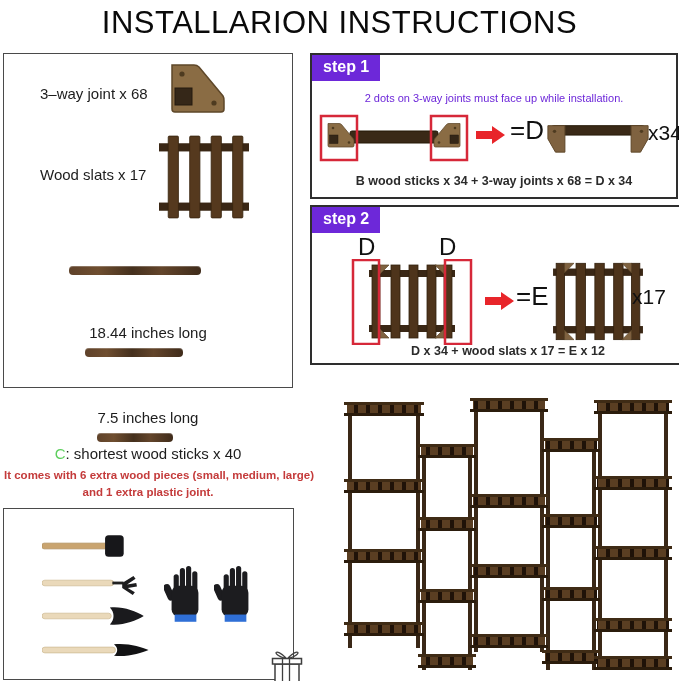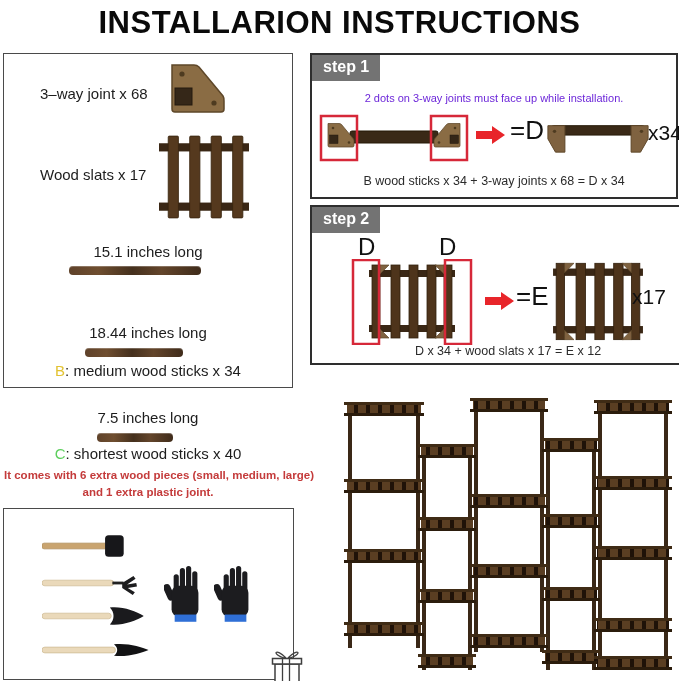--- a/index.html
+++ b/index.html
@@ -1,29 +1,29 @@
 <!DOCTYPE html>
 <html><head>
 <meta charset="utf-8">
 <style>
   *{box-sizing:border-box;margin:0;padding:0}
   html,body{width:679px;height:681px}
   body{position:relative;background:#fff;font-family:"Liberation Sans",sans-serif;overflow:hidden;color:#1c1c1c}
   .abs{position:absolute}
-  .title{position:absolute;top:5px;left:0;width:679px;text-align:center;font-size:31px;font-weight:700;letter-spacing:.5px;color:#0a0a0a}
+  .title{position:absolute;top:5px;left:0;width:679px;text-align:center;font-size:31px;font-weight:400;letter-spacing:.5px;color:#0a0a0a}
   .panel{position:absolute;border:1px solid#4a4a4a;background:#fff}
   .stepbox{position:absolute;border:2px solid #2e2e2e;background:#fff}
-  .stephdr{position:absolute;top:0;left:0;background:#737373;color:#fff;font-weight:700;font-size:16px;line-height:1;padding:4px 11px 6px}
+  .stephdr{position:absolute;top:0;left:0;background:#6d28d9;color:#fff;font-weight:700;font-size:16px;line-height:1;padding:4px 11px 6px}
   .ctr{left:0;right:0;text-align:center}
   .ptxt{font-size:15px;color:#1d1d1d}
   .stick{position:absolute;height:9px;border-radius:4px;background:linear-gradient(90deg,#5f422a,#6f4e30 22%,#45301d 48%,#63452b 70%,#3f2b1a);box-shadow:inset 0 1px 0 rgba(255,255,255,.25)}
   .ltr-a{color:#4a8fd4}.ltr-b{color:#e2c231}.ltr-c{color:#5ecf5e}
   .note{font-size:11.5px;font-weight:600;color:#c43b3b;line-height:1.45;white-space:nowrap}
   .warn{font-size:11px;font-weight:400;color:#6d28d9}
-  .cap{font-size:12.5px;font-weight:400;color:#2b2b2b}
+  .cap{font-size:12.5px;font-weight:700;color:#2b2b2b}
   .big{font-size:26px;font-weight:500;color:#111}
   .cnt{font-size:21px;font-weight:400;color:#111}
   .dlab{font-size:24px;font-weight:500;color:#111}
 </style>
 </head>
 <body>
 
 <svg width="0" height="0" style="position:absolute" aria-hidden="true">
   <defs>
     <symbol id="joint3" viewBox="0 0 60 52">
@@ -117,26 +117,24 @@
   <span class="abs ptxt" style="left:36px;top:31px">3–way joint x 68</span>
   <svg class="abs" style="left:164px;top:8px" width="60" height="52">
       <use href="#joint3"></use>
     </svg>
 
   <span class="abs ptxt" style="left:36px;top:112px">Wood slats x 17</span>
   <svg class="abs" style="left:155px;top:80px" width="90" height="86">
       <use href="#slatpanel"></use>
     </svg>
 
-  <div class="abs ctr ptxt" style="top:189px">15.1 inches long</div>
   <div class="stick" style="left:65px;top:212px;width:132px"></div>
 
   <div class="abs ctr ptxt" style="top:270px">18.44 inches long</div>
   <div class="stick" style="left:81px;top:294px;width:98px"></div>
-  <div class="abs ctr ptxt" style="top:308px"><span class="ltr-b">B</span><span>: medium wood sticks x 34</span></div>
 
   <div class="abs ctr ptxt" style="top:355px">7.5 inches long</div>
   <div class="stick" style="left:93px;top:379px;width:76px"></div>
   <div class="abs ctr ptxt" style="top:391px"><span class="ltr-c">C</span><span>: shortest wood sticks x 40</span></div>
 
   <div class="abs ctr note" style="top:413px">
     <div>It comes with 6 extra wood pieces (small, medium, large)</div>
     <div>and 1 extra plastic joint.</div>
   </div>
 </div>

